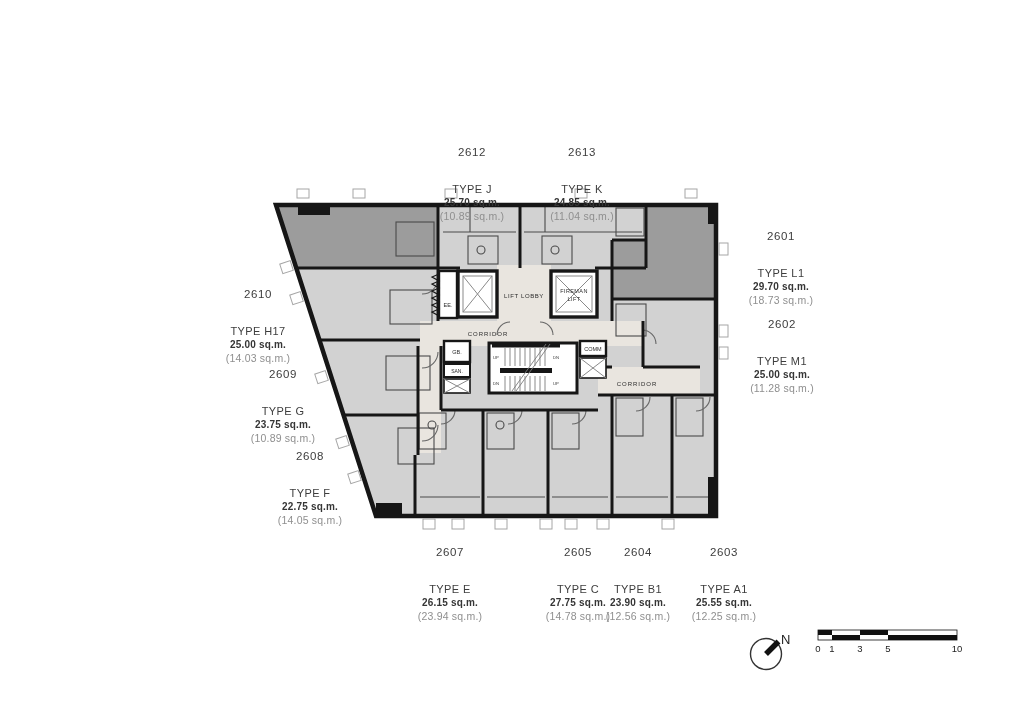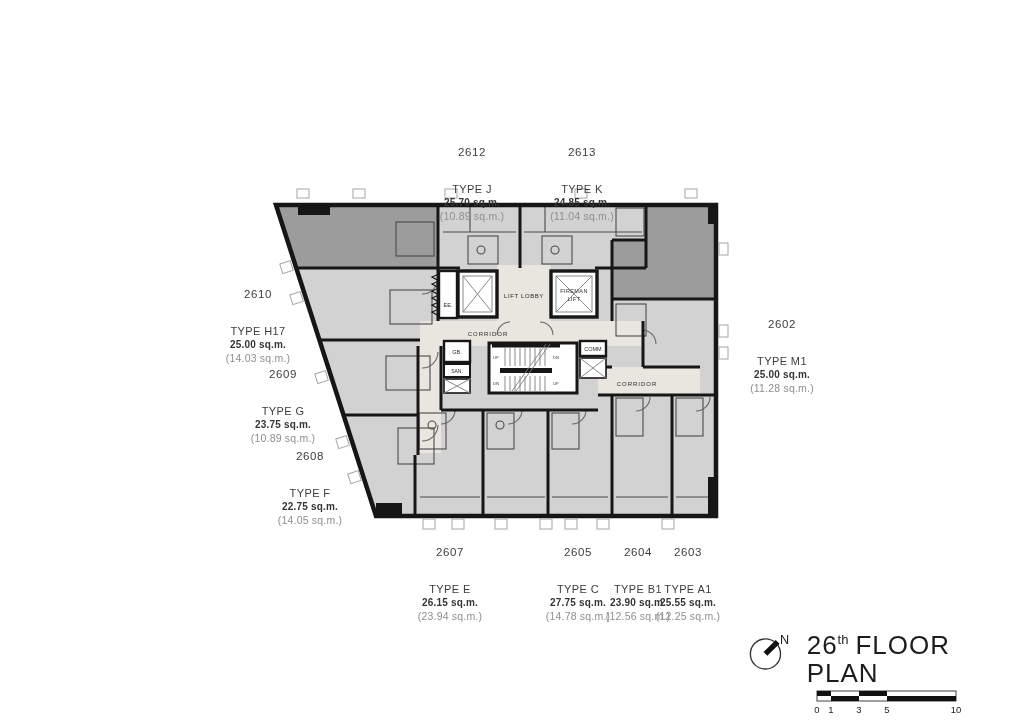--- a/index.html
+++ b/index.html
@@ -195,27 +195,33 @@
       <text x="593" y="351" font-size="5.5" text-anchor="middle">COMM</text>
       <g fill="#3c3c3c">
         <text x="496" y="359" font-size="4.2" text-anchor="middle">UP</text>
         <text x="556" y="359" font-size="4.2" text-anchor="middle">DN</text>
         <text x="496" y="385" font-size="4.2" text-anchor="middle">DN</text>
         <text x="556" y="385" font-size="4.2" text-anchor="middle">UP</text>
       </g>
     </g>
   </svg>
 
+  <div class="unit-label" style="left:781px;top:230px">
+    <div class="u-num">2601</div>
+    <div class="u-type">TYPE L1</div>
+    <div class="u-area">29.70 sq.m.</div>
+    <div class="u-inner">(18.73 sq.m.)</div>
+  </div>
   <div class="unit-label" style="left:782px;top:318px">
     <div class="u-num">2602</div>
     <div class="u-type">TYPE M1</div>
     <div class="u-area">25.00 sq.m.</div>
     <div class="u-inner">(11.28 sq.m.)</div>
   </div>
-  <div class="unit-label" style="left:688px;top:546px">
+  <div class="unit-label" style="left:724px;top:546px">
     <div class="u-num">2603</div>
     <div class="u-type">TYPE A1</div>
     <div class="u-area">25.55 sq.m.</div>
     <div class="u-inner">(12.25 sq.m.)</div>
   </div>
   <div class="unit-label" style="left:638px;top:546px">
     <div class="u-num">2604</div>
     <div class="u-type">TYPE B1</div>
     <div class="u-area">23.90 sq.m.</div>
     <div class="u-inner">(12.56 sq.m.)</div>
@@ -263,21 +269,20 @@
     <div class="u-inner">(11.04 sq.m.)</div>
   </div>
 
   <div class="legend">
     <svg width="48" height="54" viewBox="0 0 48 54">
       <circle cx="20" cy="28" r="15.5" fill="none" stroke="#333333" stroke-width="1.4"></circle>
       <line x1="20" y1="28" x2="32.5" y2="15.5" stroke="#111111" stroke-width="5.5"></line>
       <text x="35" y="18" font-size="13" fill="#1d1d1d">N</text>
     </svg>
     <div class="legend-col">
-      <div class="plan-title"><span>26</span><sup>th</sup><span class="t-text">FLOOR PLAN</span></div>
       <svg class="scalebar" width="160" height="28" viewBox="0 0 160 28">
         <rect x="10" y="3" width="14" height="5" fill="#111111"></rect>
         <rect x="52" y="3" width="28" height="5" fill="#111111"></rect>
         <rect x="24" y="8" width="28" height="5" fill="#111111"></rect>
         <rect x="80" y="8" width="69" height="5" fill="#111111"></rect>
         <rect x="10" y="3" width="139" height="10" fill="none" stroke="#111111" stroke-width="0.8"></rect>
         <g fill="#1d1d1d" font-size="9.5" text-anchor="middle">
           <text x="10" y="25">0</text>
           <text x="24" y="25">1</text>
           <text x="52" y="25">3</text>

